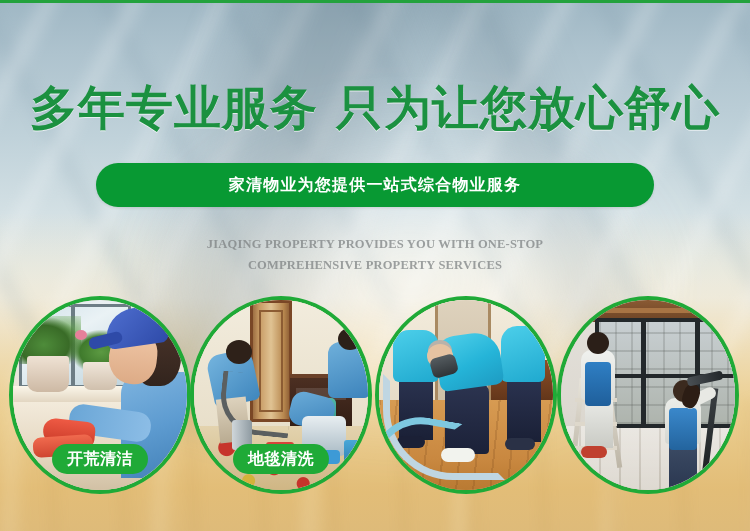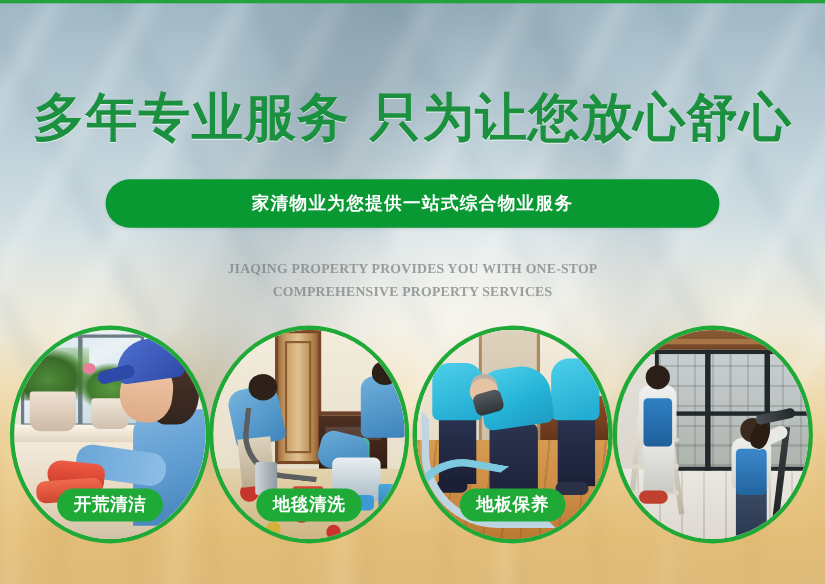--- a/index.html
+++ b/index.html
@@ -739,23 +739,20 @@
           <div class="r-shoe"></div>
           <div class="r-body"></div>
           <div class="m-legs"></div>
           <div class="m-shoe"></div>
           <div class="m-body"></div>
           <div class="m-head"></div>
           <div class="hose"></div>
           <div class="hose2"></div>
           <div class="nozzle"></div>
         </div>
-      </div>
-      <div class="label-pill">
-        <span class="label-pill-text">地板保养</span>
       </div>
     </div>
 
     <div class="circle-item c3">
       <div class="photo-ring">
         <div class="photo-inner ph4">
           <div class="lower-wall"></div>
           <div class="ceiling"></div>
           <div class="window">
             <div class="bldg"></div>

